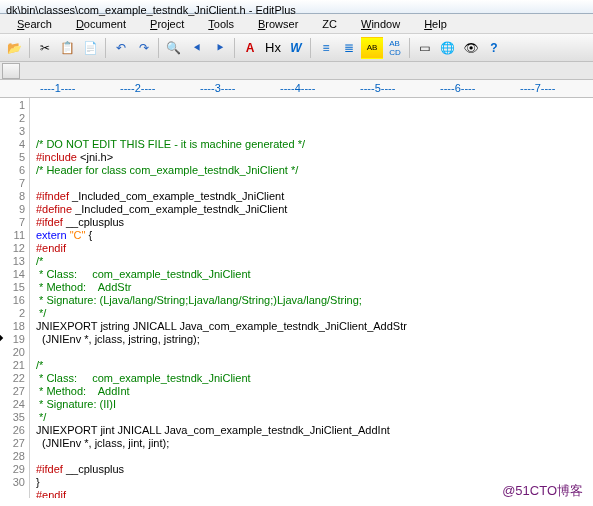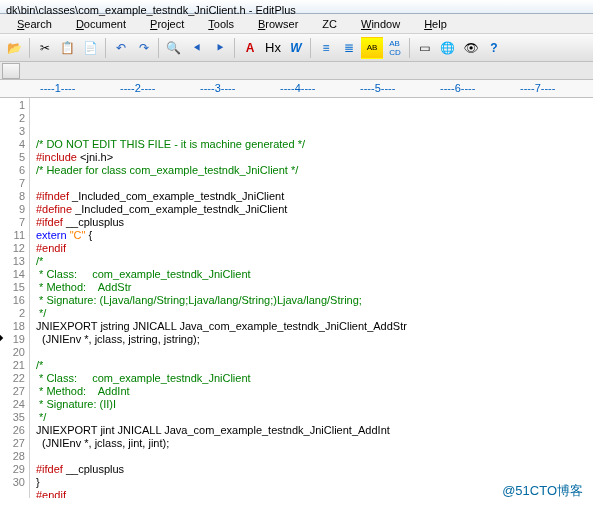--- a/index.html
+++ b/index.html
@@ -19,21 +19,21 @@
 .code-area{display:flex;height:400px;font-family:Consolas,'Courier New',monospace;font-size:12px;overflow:hidden}
 .gutter{width:30px;background:#fff;border-right:1px solid #d0d0d0;text-align:right;padding:1px 4px 0 0;color:#808080;line-height:13px}
 .gutter div{height:13px}
 .code{flex:1;padding:1px 0 0 6px;line-height:13px;white-space:pre;position:relative}
 .code-line{height:13px}
 .c-comment{color:#008000}
 .c-keyword{color:#0000ff}
 .c-pp{color:#c00000}
 .c-str{color:#ff8000}
 .marker{position:absolute;left:0;width:6px;height:6px;background:#000;transform:rotate(45deg)}
-.watermark{position:absolute;bottom:6px;right:10px;color:#0369a1;font-size:13px;font-family:Arial}
+.watermark{position:absolute;bottom:6px;right:10px;color:#701a75;font-size:13px;font-family:Arial}
 </style>
 </head>
 <body>
 
 <div class="title-bar">
   <span>dk\bin\classes\com_example_testndk_JniClient.h - EditPlus</span>
 </div>
 
 <div class="menu-bar" id="menuBar">
     <div class="menu-item"><u>S</u>earch</div>

